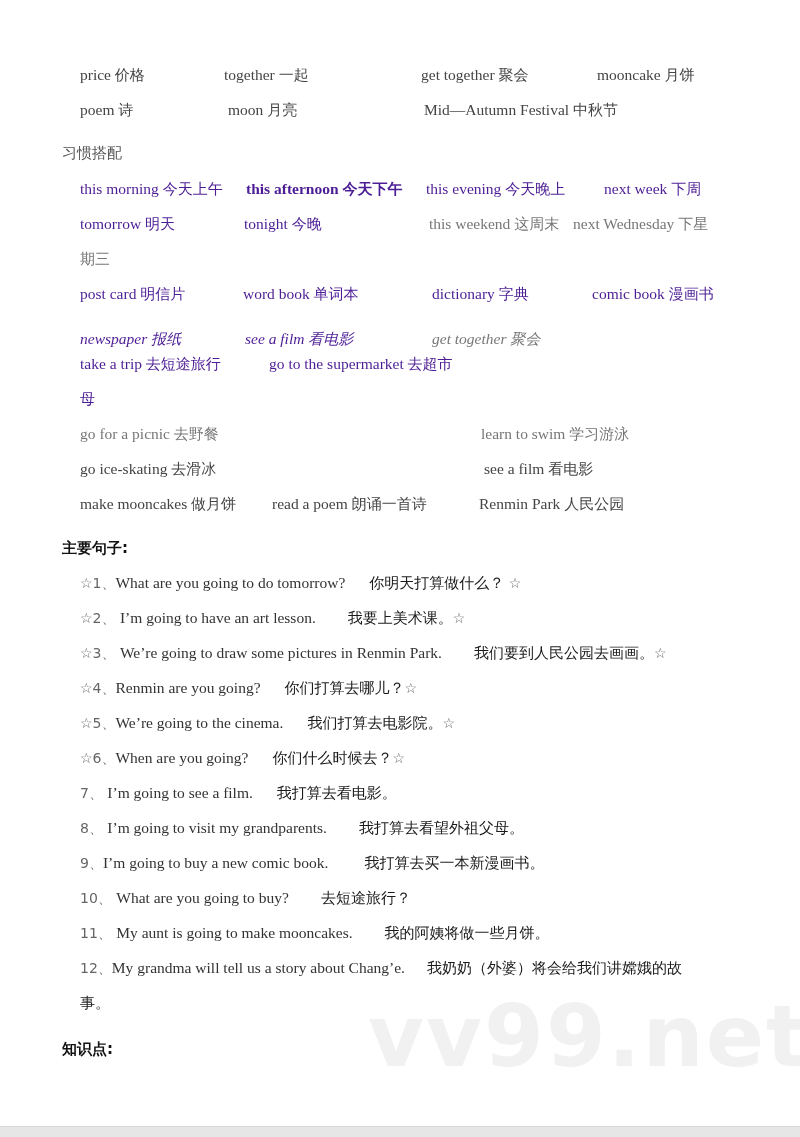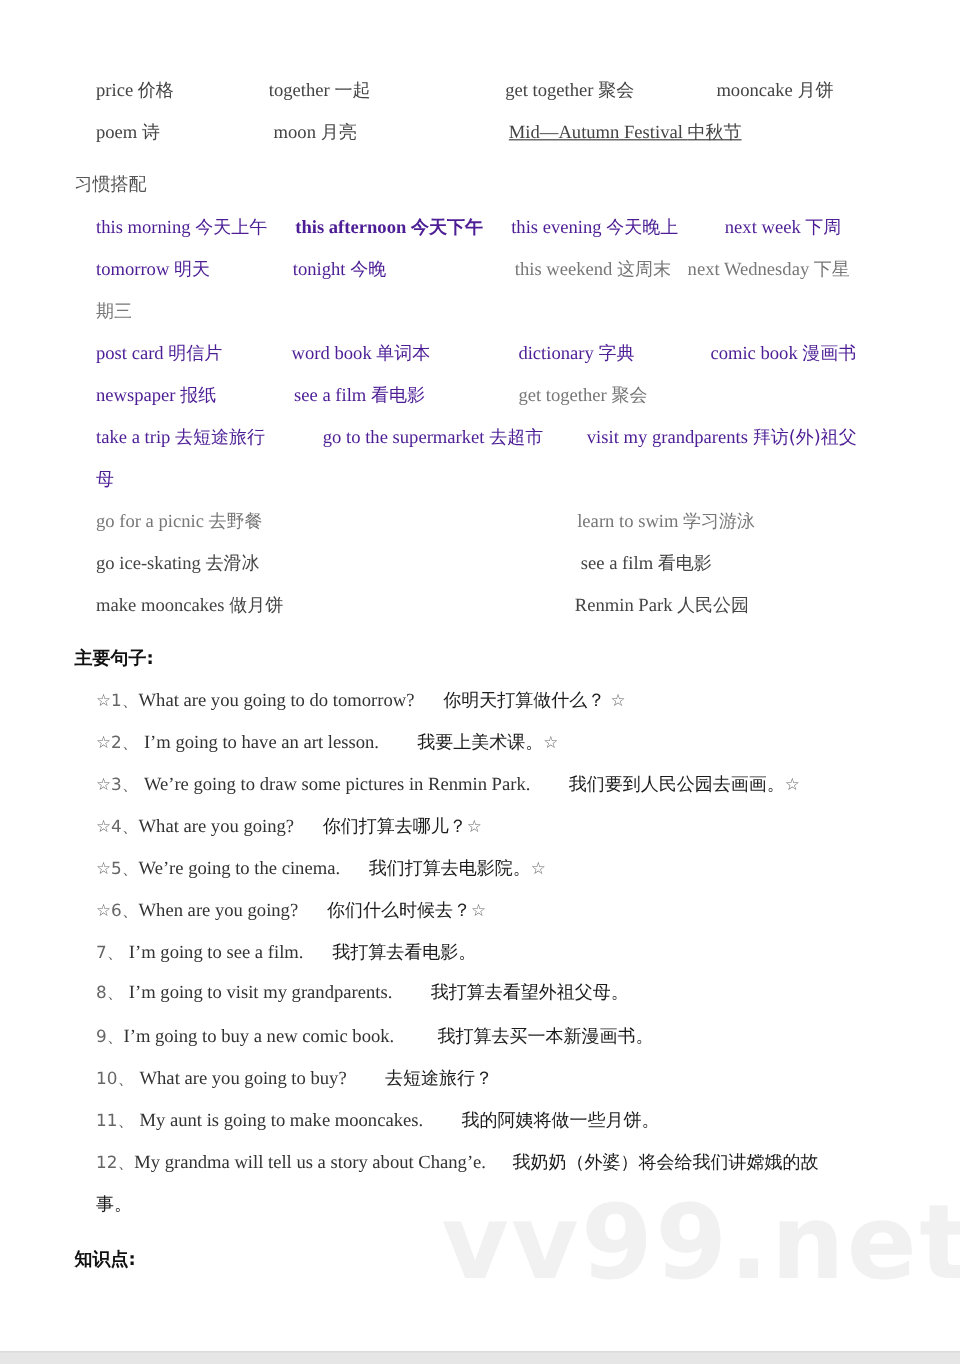--- a/index.html
+++ b/index.html
@@ -33,21 +33,21 @@
   <div id="vocab-top">
       <div class="row" style="top: 63px;">
         <span class="cell mid" style="left: 80px;"><span>price</span> <span class="zh">价格</span></span>
         <span class="cell mid" style="left: 224px;"><span>together</span> <span class="zh">一起</span></span>
         <span class="cell mid" style="left: 421px;"><span>get    together</span> <span class="zh">聚会</span></span>
         <span class="cell mid" style="left: 597px;"><span>mooncake</span> <span class="zh">月饼</span></span>
       </div>
       <div class="row" style="top: 98px;">
         <span class="cell mid" style="left: 80px;"><span>poem</span> <span class="zh">诗</span></span>
         <span class="cell mid" style="left: 228px;"><span>moon</span> <span class="zh">月亮</span></span>
-        <span class="cell mid" style="left: 424px; text-decoration: underline;"><span>Mid—Autumn Festival</span> <span class="zh">中秋节</span></span>
+        <span class="cell mid" style="left: 424px;"><span>Mid—Autumn Festival</span> <span class="zh">中秋节</span></span>
       </div>
     </div>
 
   <div class="heading plain" style="top:141px">习惯搭配</div>
   <div id="habit">
       <div class="row" style="top: 177px;">
         <span class="cell dark" style="left: 80px;"><span>this morning </span> <span class="zh">今天上午</span></span>
         <span class="cell dark" style="left: 246px; font-weight: bold;"><span>this afternoon </span> <span class="zh">今天下午</span></span>
         <span class="cell dark" style="left: 426px;"><span>this evening  </span> <span class="zh">今天晚上</span></span>
         <span class="cell dark" style="left: 604px;"><span>next week </span> <span class="zh">下周</span></span>
@@ -60,53 +60,53 @@
       </div>
       <div class="row" style="top: 247px;">
         <span class="cell light" style="left: 80px;"><span></span> <span class="zh">期三</span></span>
       </div>
       <div class="row" style="top: 282px;">
         <span class="cell dark" style="left: 80px;"><span>post card </span> <span class="zh">明信片</span></span>
         <span class="cell dark" style="left: 243px;"><span>word book </span> <span class="zh">单词本</span></span>
         <span class="cell dark" style="left: 432px;"><span>dictionary </span> <span class="zh">字典</span></span>
         <span class="cell dark" style="left: 592px;"><span>comic book </span> <span class="zh">漫画书</span></span>
       </div>
-      <div class="row" style="top: 317px;">
+      <div class="row" style="top: 327px; font-style: italic;">
         <span class="cell dark" style="left: 80px;"><span>newspaper </span> <span class="zh">报纸</span></span>
         <span class="cell dark" style="left: 245px;"><span>see a film </span> <span class="zh">看电影</span></span>
         <span class="cell light" style="left: 432px;"><span>get together </span> <span class="zh">聚会</span></span>
       </div>
       <div class="row" style="top: 352px;">
         <span class="cell dark" style="left: 80px;"><span>take a trip </span> <span class="zh">去短途旅行</span></span>
         <span class="cell dark" style="left: 269px;"><span>go to the supermarket </span> <span class="zh">去超市</span></span>
-        <span class="cell dark" style="left: 489px;"><span>visit my grandparents </span> <span class="zh">拜访(外)祖父</span></span>
       </div>
       <div class="row" style="top: 387px;">
         <span class="cell dark" style="left: 80px;"><span></span> <span class="zh">母</span></span>
       </div>
       <div class="row" style="top: 422px;">
         <span class="cell light" style="left: 80px;"><span>go for a picnic </span> <span class="zh">去野餐</span></span>
         <span class="cell light" style="left: 481px;"><span>learn to swim </span> <span class="zh">学习游泳</span></span>
       </div>
       <div class="row" style="top: 457px;">
         <span class="cell mid" style="left: 80px;"><span>go ice-skating </span> <span class="zh">去滑冰</span></span>
         <span class="cell mid" style="left: 484px;"><span>see a film </span> <span class="zh">看电影</span></span>
       </div>
       <div class="row" style="top: 492px;">
         <span class="cell mid" style="left: 80px;"><span>make mooncakes </span> <span class="zh">做月饼</span></span>
+        <span class="cell mid" style="left: 272px;"><span>read a poem </span> <span class="zh">朗诵一首诗</span></span>
         <span class="cell mid" style="left: 479px;"><span>Renmin Park </span> <span class="zh">人民公园</span></span>
       </div>
     </div>
 
   <div class="heading bold" style="top:536px">主要句子:</div>
   <div id="sentences">
       <div class="sentence" style="top: 571px;"><span class="star">☆1、</span><span>What are you going to do tomorrow?</span><span class="zh" style="margin-left: 24px;">你明天打算做什么？</span><span class="star"> ☆</span></div>
       <div class="sentence" style="top: 606px;"><span class="star">☆2、 </span><span>I’m going to have an art lesson.</span><span class="zh" style="margin-left: 32px;">我要上美术课。</span><span class="star">☆</span></div>
       <div class="sentence" style="top: 641px;"><span class="star">☆3、 </span><span>We’re going to draw some pictures in Renmin Park.</span><span class="zh" style="margin-left: 32px;">我们要到人民公园去画画。</span><span class="star">☆</span></div>
-      <div class="sentence" style="top: 676px;"><span class="star">☆4、</span><span>What are you going?</span><span class="zh" style="margin-left: 24px;">你们打算去哪儿？</span><span class="star">☆</span></div>
+      <div class="sentence" style="top: 676px;"><span class="star">☆4、</span><span>Renmin are you going?</span><span class="zh" style="margin-left: 24px;">你们打算去哪儿？</span><span class="star">☆</span></div>
       <div class="sentence" style="top: 711px;"><span class="star">☆5、</span><span>We’re going to the cinema.</span><span class="zh" style="margin-left: 24px;">我们打算去电影院。</span><span class="star">☆</span></div>
       <div class="sentence" style="top: 746px;"><span class="star">☆6、</span><span>When are you going?</span><span class="zh" style="margin-left: 24px;">你们什么时候去？</span><span class="star">☆</span></div>
       <div class="sentence" style="top: 781px;"><span class="star">7、 </span><span>I’m going to see a film.</span><span class="zh" style="margin-left: 24px;">我打算去看电影。</span><span class="star"></span></div>
       <div class="sentence" style="top: 816px;"><span class="star">8、 </span><span>I’m going to visit my grandparents.</span><span class="zh" style="margin-left: 32px; font-family: Liberation Mono, monospace;">我打算去看望外祖父母。</span><span class="star"></span></div>
       <div class="sentence" style="top: 851px;"><span class="star">9、</span><span>I’m going to buy a new comic book.</span><span class="zh" style="margin-left: 36px;">我打算去买一本新漫画书。</span><span class="star"></span></div>
       <div class="sentence" style="top: 886px;"><span class="star">10、 </span><span>What are you going to buy?</span><span class="zh" style="margin-left: 32px;">去短途旅行？</span><span class="star"></span></div>
       <div class="sentence" style="top: 921px;"><span class="star">11、 </span><span>My aunt is going to make mooncakes.</span><span class="zh" style="margin-left: 32px;">我的阿姨将做一些月饼。</span><span class="star"></span></div>
       <div class="sentence" style="top: 956px;"><span class="star">12、</span><span>My grandma will tell us a story about Chang’e.</span><span class="zh" style="margin-left: 22px;">我奶奶（外婆）将会给我们讲嫦娥的故</span><span class="star"></span></div>
       <div class="sentence" style="top: 991px;"><span class="star"></span><span></span><span class="zh" style="margin-left: 0px;">事。</span><span class="star"></span></div>
     </div>

